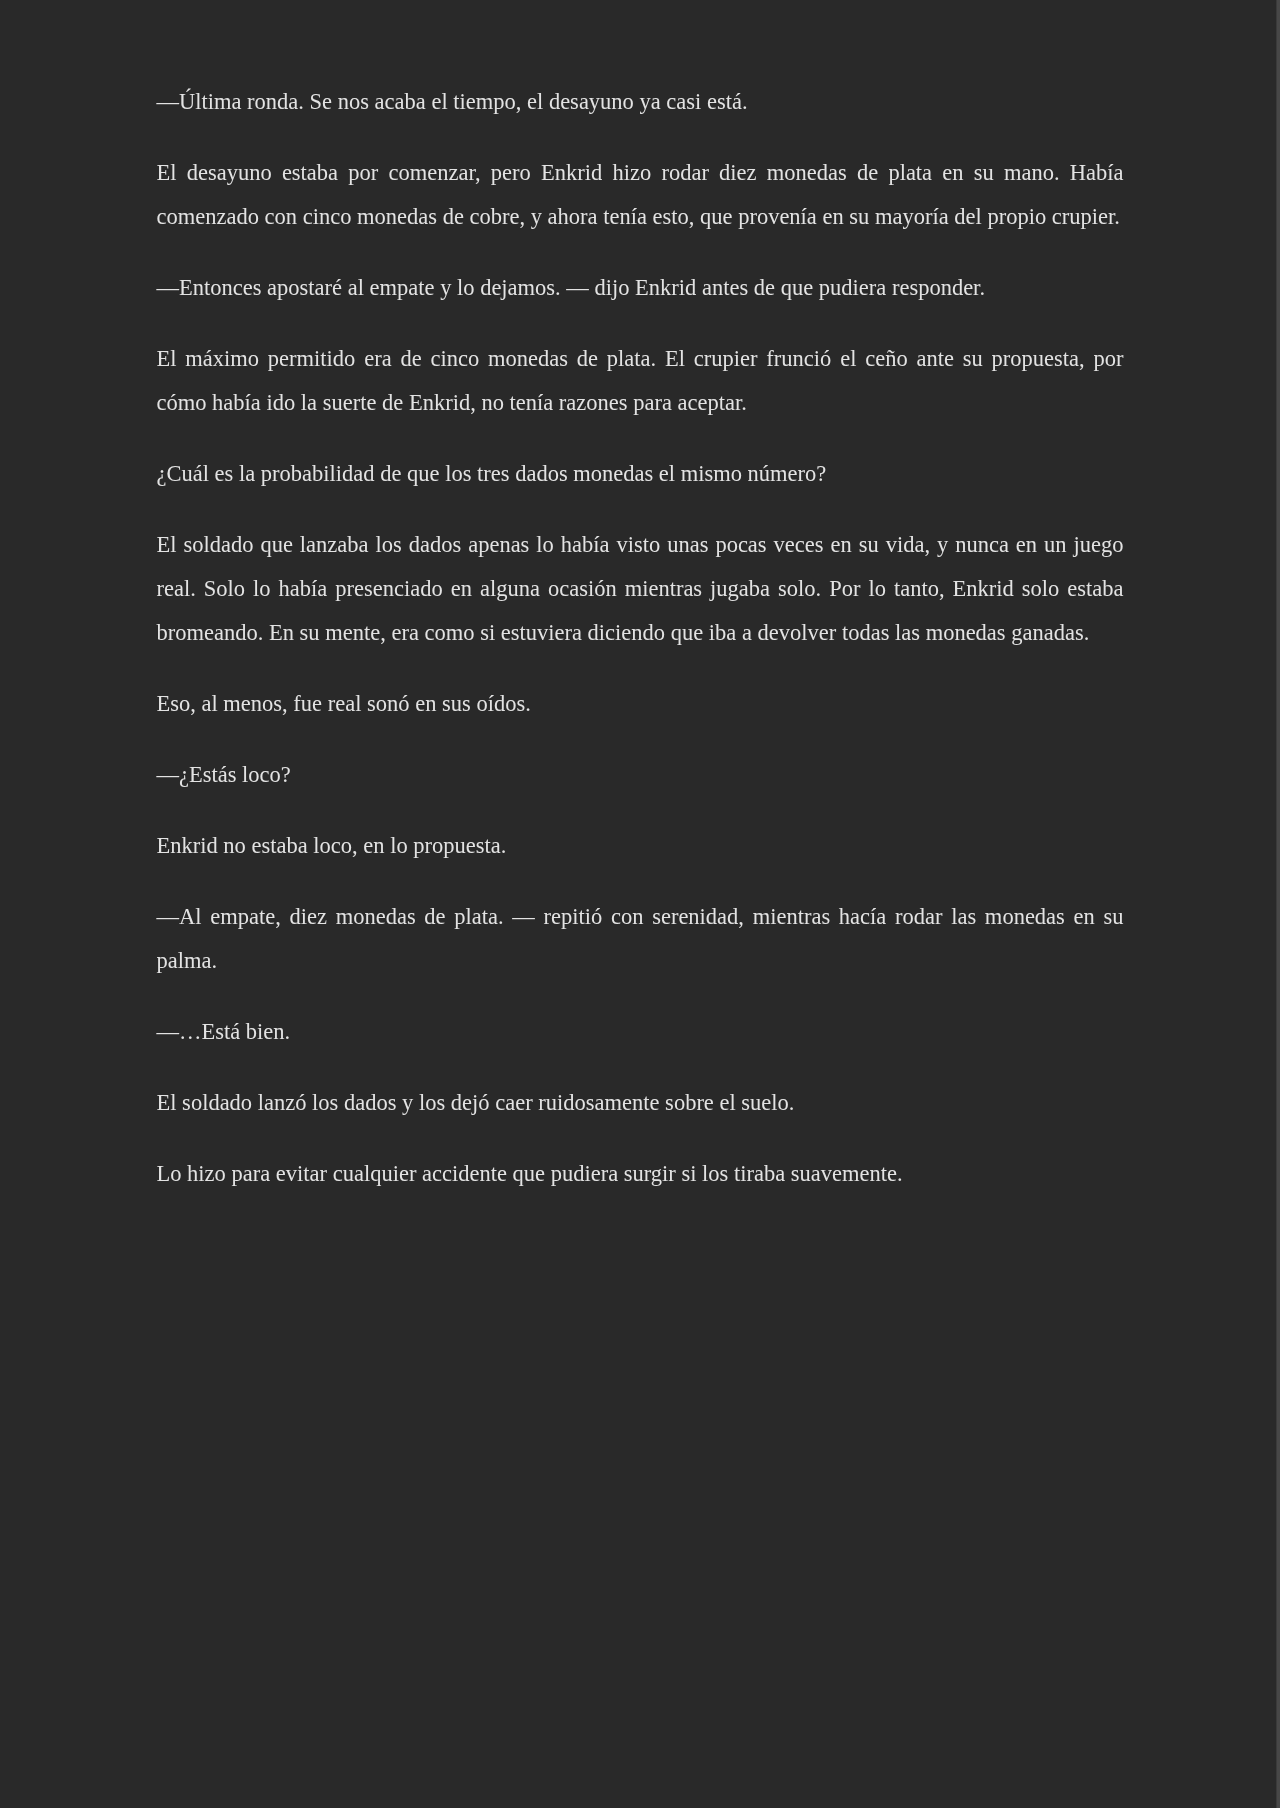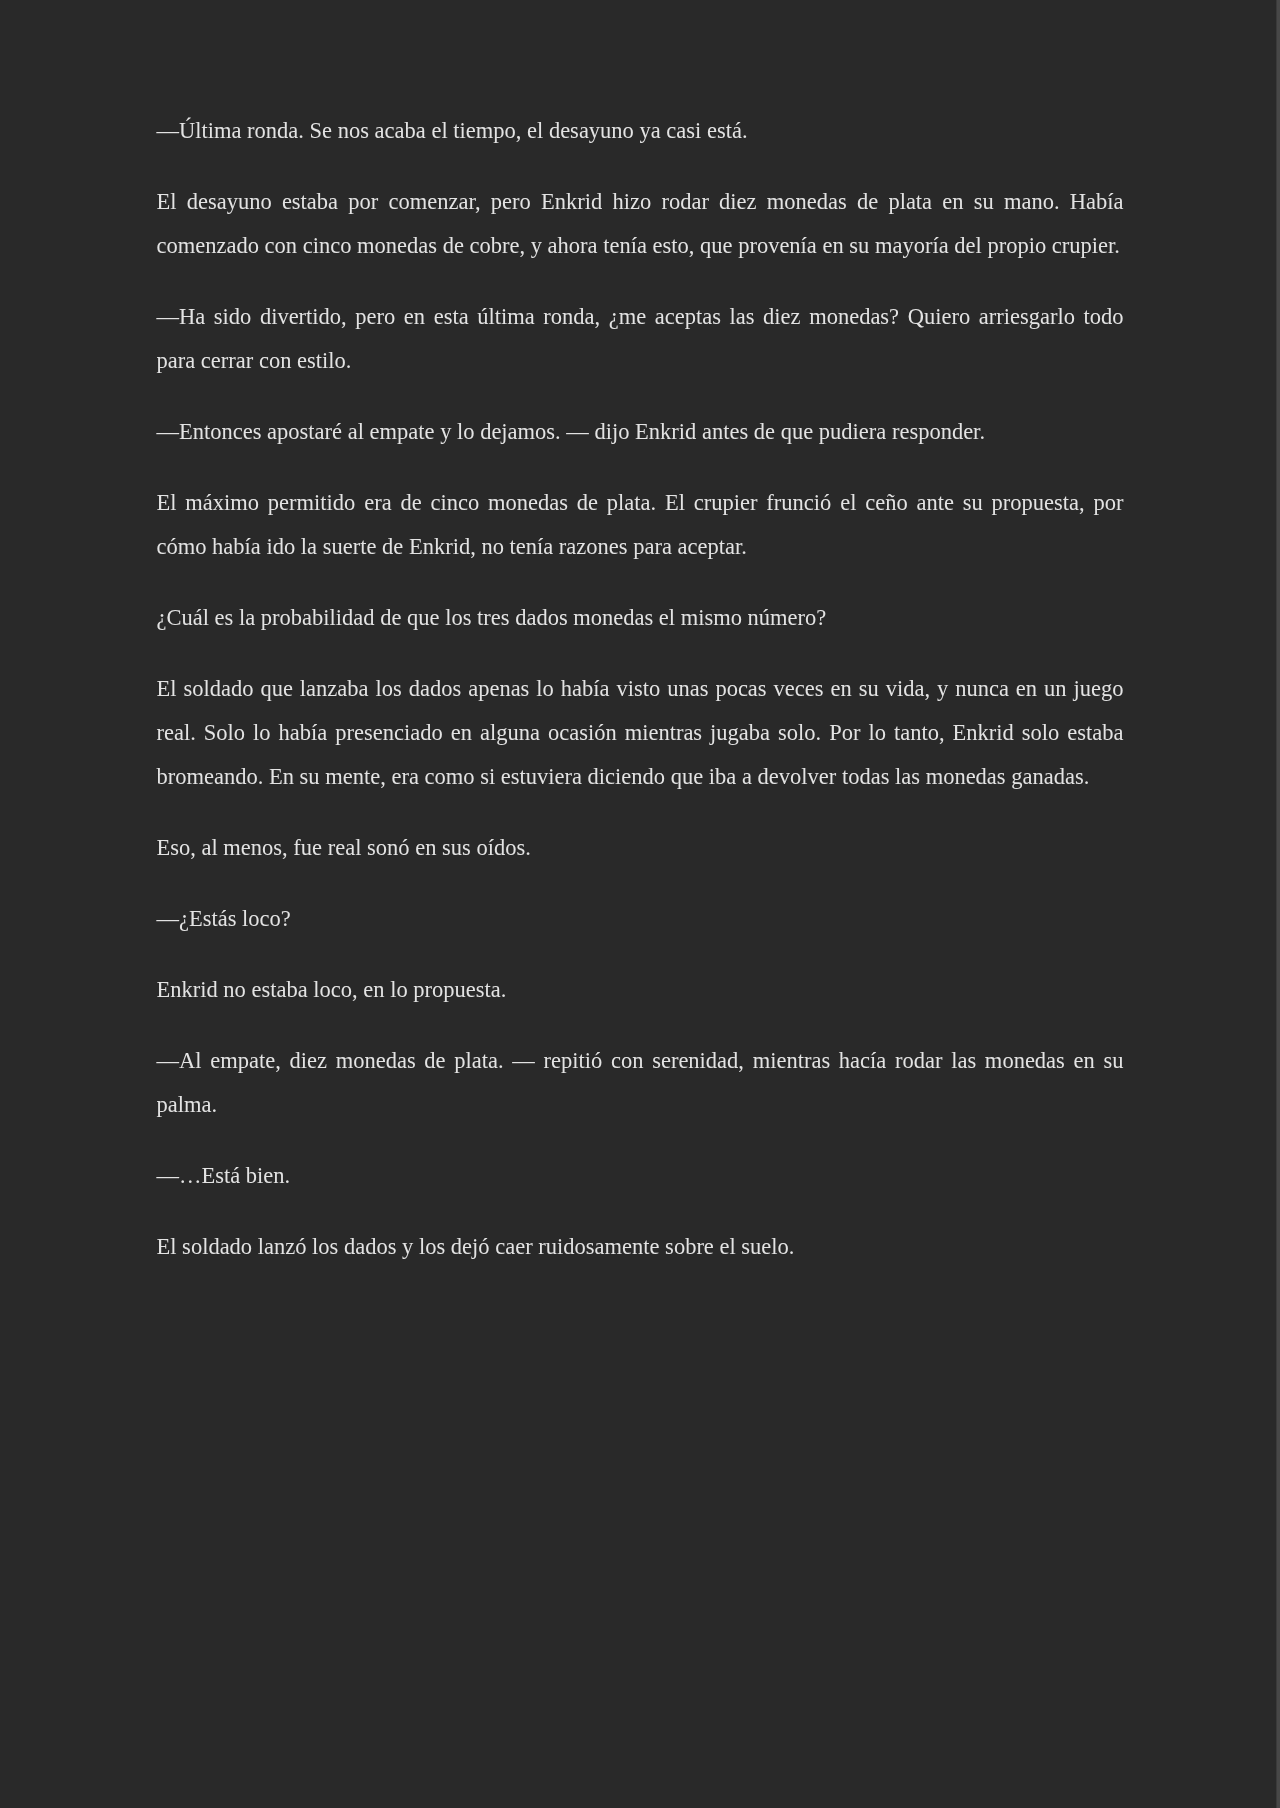--- a/index.html
+++ b/index.html
@@ -10,21 +10,21 @@
     width: 1280px;
     height: 1808px;
     background: #292929;
     overflow: hidden;
     position: relative;
     font-family: "Liberation Serif", "DejaVu Serif", serif;
   }
   .reader {
     width: 967px;
     margin: 0 auto;
-    padding-top: 109px;
+    padding-top: 80px;
     color: #e3e3e3;
     font-size: 22.5px;
     line-height: 44px;
     text-align: justify;
   }
   .reader p {
     margin: 0 0 27px 0;
   }
   .scrollbar-track {
     position: absolute;
@@ -46,24 +46,24 @@
 </head>
 <body>
 
 <div class="scrollbar-track">
   <div class="scrollbar-thumb"></div>
 </div>
 
 <main class="reader" id="reader">
     <p>—Última ronda. Se nos acaba el tiempo, el desayuno ya casi está.</p>
     <p>El desayuno estaba por comenzar, pero Enkrid hizo rodar diez monedas de plata en su mano. Había comenzado con cinco monedas de cobre, y ahora tenía esto, que provenía en su mayoría del propio crupier.</p>
-    <p>—Ha sido divertido, pero en esta última ronda, ¿me aceptas las diez monedas? Quiero arriesgarlo todo para cerrar con estilo.</p>
     <p>—Entonces apostaré al empate y lo dejamos. — dijo Enkrid antes de que pudiera responder.</p>
     <p>El máximo permitido era de cinco monedas de plata. El crupier frunció el ceño ante su propuesta, por cómo había ido la suerte de Enkrid, no tenía razones para aceptar.</p>
     <p>¿Cuál es la probabilidad de que los tres dados monedas el mismo número?</p>
     <p>El soldado que lanzaba los dados apenas lo había visto unas pocas veces en su vida, y nunca en un juego real. Solo lo había presenciado en alguna ocasión mientras jugaba solo. Por lo tanto, Enkrid solo estaba bromeando. En su mente, era como si estuviera diciendo que iba a devolver todas las monedas ganadas.</p>
     <p>Eso, al menos, fue real sonó en sus oídos.</p>
     <p>—¿Estás loco?</p>
     <p>Enkrid no estaba loco, en lo propuesta.</p>
     <p>—Al empate, diez monedas de plata. — repitió con serenidad, mientras hacía rodar las monedas en su palma.</p>
     <p>—…Está bien.</p>
     <p>El soldado lanzó los dados y los dejó caer ruidosamente sobre el suelo.</p>
+    <p>Lo hizo para evitar cualquier accidente que pudiera surgir si los tiraba suavemente.</p>
   </main>
 
 </body></html>

